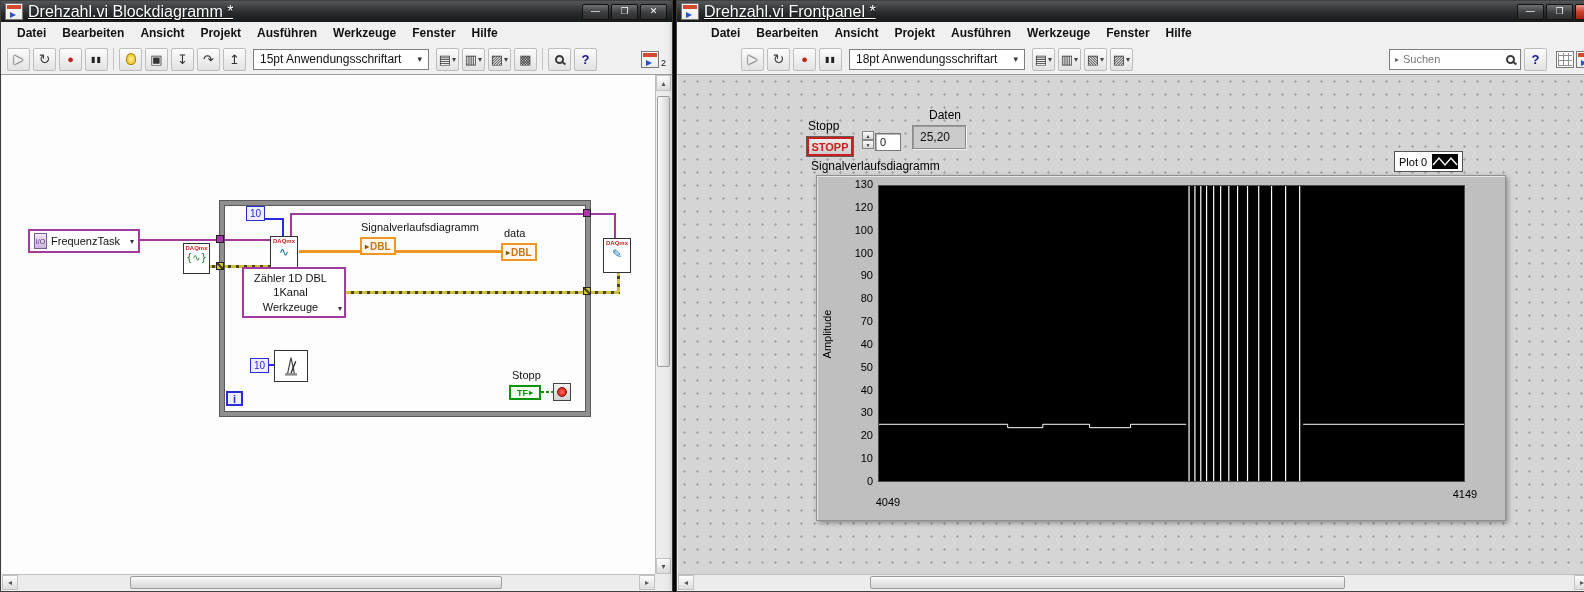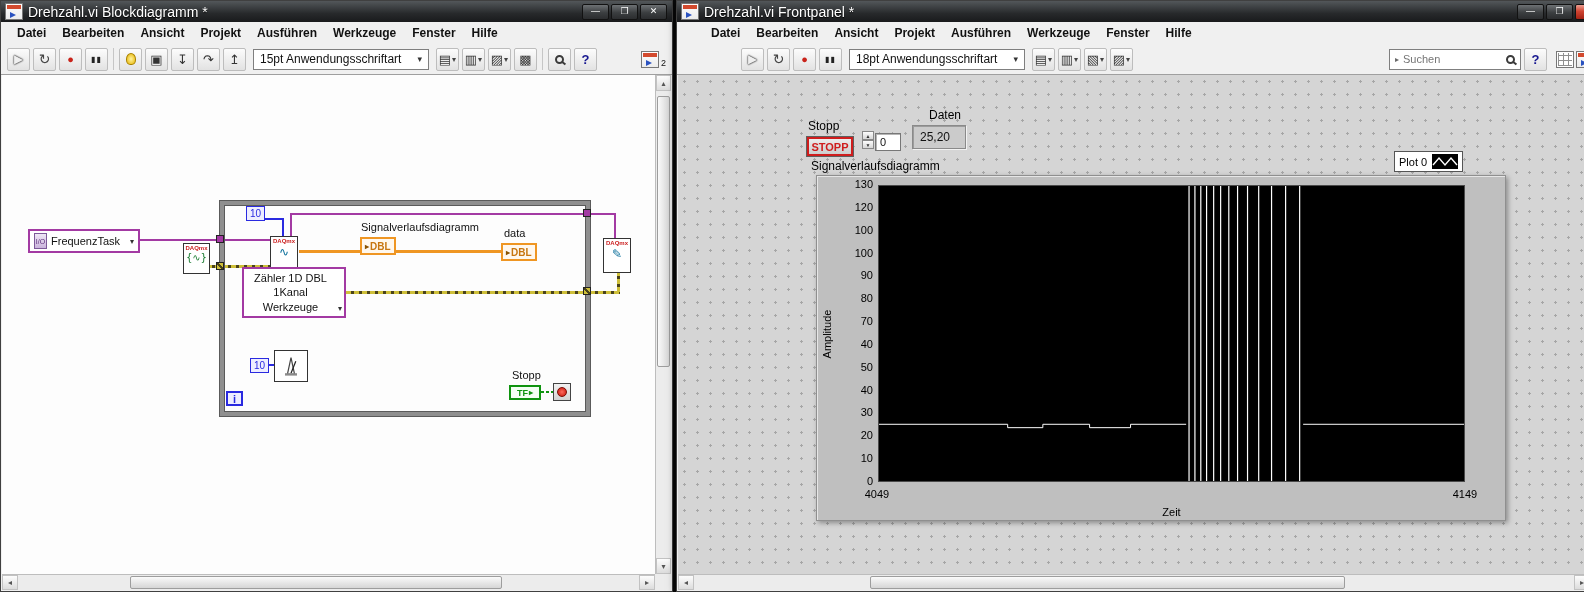--- a/index.html
+++ b/index.html
@@ -2,21 +2,21 @@
 <html><head>
 <meta charset="utf-8">
 <style>
   *{margin:0;padding:0;box-sizing:border-box;}
   html,body{width:1584px;height:592px;}
   body{background:#0c0c0c;font-family:"Liberation Sans",sans-serif;position:relative;overflow:hidden;}
   .window{position:absolute;top:0;height:592px;background:#f0f0f0;border:1px solid #404040;box-shadow:0 0 8px rgba(0,0,0,.7);}
   #win-left{left:0;width:673px;}
   #win-right{left:676px;width:932px;}
   .titlebar{height:21px;background:linear-gradient(#53575a,#27292b 60%,#191a1c);display:flex;align-items:center;padding:0 4px;gap:5px;}
-  .title{color:#fff;font-size:14px;white-space:nowrap;overflow:hidden;text-shadow:0 1px 1px #000;}
+  .title{color:#fff;font-size:16px;white-space:nowrap;overflow:hidden;text-shadow:0 1px 1px #000;text-decoration:underline;}
   .win-btns{margin-left:auto;display:flex;gap:2px;padding-right:1px;}
   .wbtn{width:27px;height:16px;display:flex;align-items:center;justify-content:center;color:#fff;font-size:9px;line-height:1;background:linear-gradient(#6d7174,#3b3e40 55%,#2b2d2f);border:1px solid #121212;border-radius:2px;}
   .wbtn.close-red{background:linear-gradient(#eb9f93,#d04431 45%,#a32315);}
   .menubar{height:22px;display:flex;align-items:center;padding:0 8px;font-size:12px;font-weight:600;color:#111;background:#f0f0f0;}
   .mi{padding:3px 8px;}
   .toolbar{height:31px;display:flex;align-items:center;padding:0 6px;gap:3px;background:#f0f0f0;border-bottom:1px solid #9f9f9f;}
   .tbtn{min-width:23px;height:23px;display:flex;align-items:center;justify-content:center;font-size:13px;color:#333;background:linear-gradient(#fcfcfc,#e2e2e2);border:1px solid #bdbdbd;border-radius:2px;}
   .tbtn .dd{font-size:8px;margin-left:1px;color:#444;}
   .run-glyph{color:#efefef;text-shadow:0 0 1px #000,0 0 2px #000;font-size:12px;}
   .runc-glyph{font-size:14px;color:#444;}
@@ -416,23 +416,22 @@
             <line x1="342.8" y1="297.0" x2="342.8" y2="0.0" stroke="#ffffff" stroke-width="1.2"></line>
             <line x1="351.0" y1="297.0" x2="351.0" y2="0.0" stroke="#ffffff" stroke-width="1.2"></line>
             <line x1="359.8" y1="297.0" x2="359.8" y2="0.0" stroke="#ffffff" stroke-width="1.2"></line>
             <line x1="369.8" y1="297.0" x2="369.8" y2="0.0" stroke="#ffffff" stroke-width="1.2"></line>
             <line x1="381.0" y1="297.0" x2="381.0" y2="0.0" stroke="#ffffff" stroke-width="1.2"></line>
             <line x1="393.9" y1="297.0" x2="393.9" y2="0.0" stroke="#ffffff" stroke-width="1.2"></line>
             <line x1="408.0" y1="297.0" x2="408.0" y2="0.0" stroke="#ffffff" stroke-width="1.2"></line>
             <line x1="422.1" y1="297.0" x2="422.1" y2="0.0" stroke="#ffffff" stroke-width="1.2"></line>
           </svg>
       </div>
-      <span class="xtick" style="left:40px;">4049</span>
+      <span class="xtick" style="left:51px;margin-top:8px;">4049</span>
       <span class="xtick" style="left:628px;">4149</span>
-      <div class="xlabel">Zeit</div>
     </div>
   </div>
 
   <div class="vscroll">
     <span class="sb-btn">▴</span>
     <span class="v-track">
         <span class="v-thumb" style="height:62%;"></span>
       </span>
     <span class="sb-btn">▾</span>
   </div>

